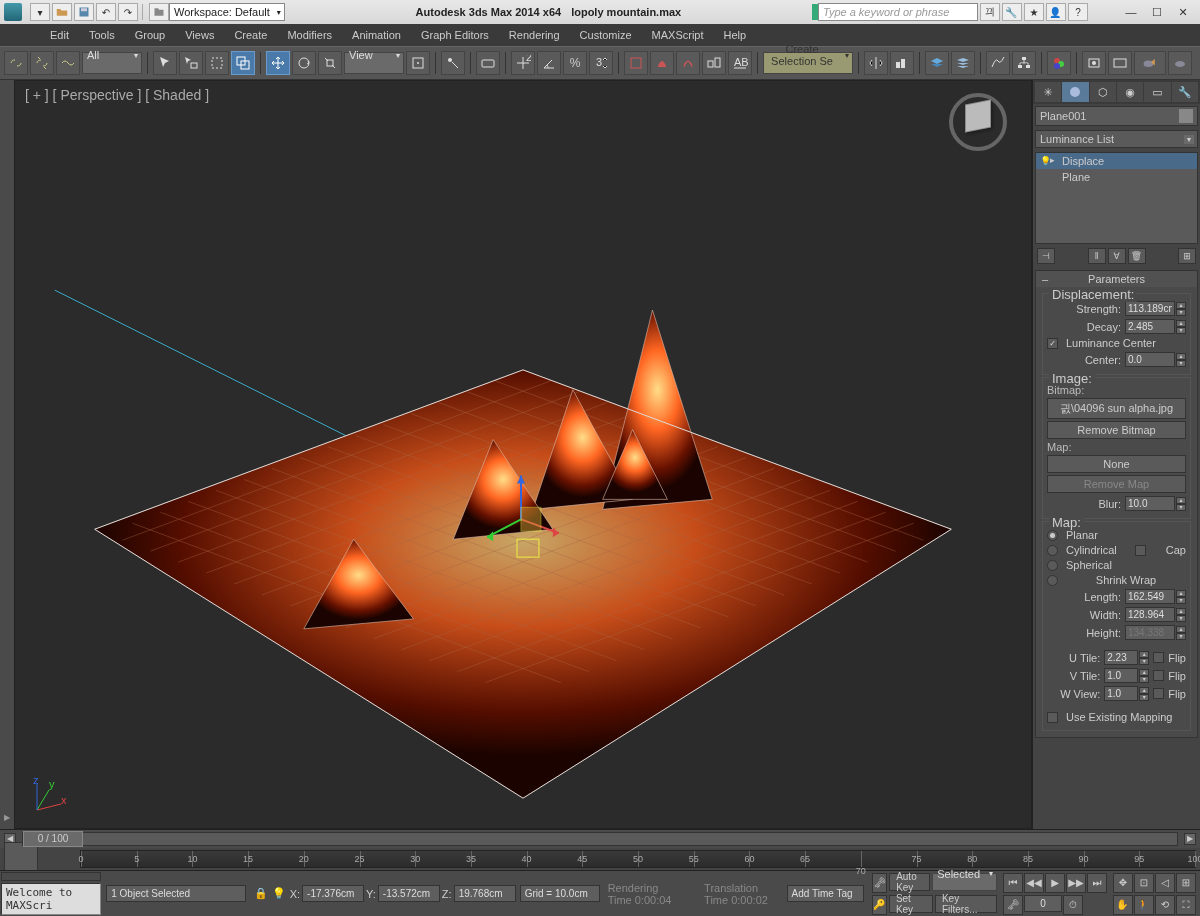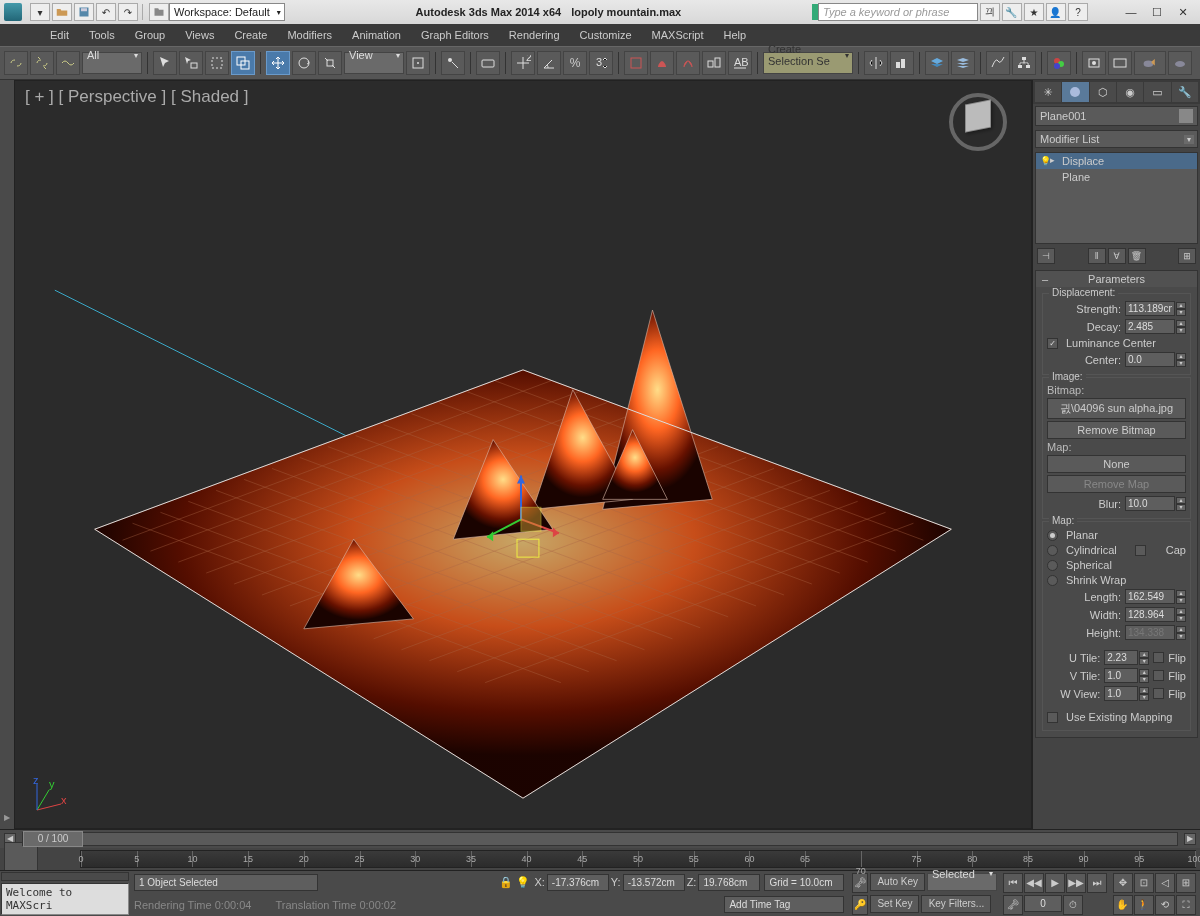--- a/index.html
+++ b/index.html
@@ -13,28 +13,28 @@
 .title-text { flex: 1; text-align: center; font-weight: bold; font-size: 12px; }
 .search-box { width: 160px; height: 18px; background: #fff; border: 1px solid #888; color: #999; font-style: italic; padding: 0 4px; display: flex; align-items: center; }
 .win-btn { width: 26px; height: 18px; display: flex; align-items: center; justify-content: center; font-size: 11px; color: #333; }
 .menubar { height: 22px; background: #3a3a3a; display: flex; align-items: center; padding: 0 40px; }
 .menubar .menu-item { padding: 3px 10px; color: #ccc; }
 .toolbar-main { height: 34px; background: #555; border-top: 1px solid #666; border-bottom: 1px solid #333; display: flex; align-items: center; padding: 0 4px; gap: 2px; }
 .tbi { width: 24px; height: 24px; background: #5a5a5a; border: 1px solid #444; display: flex; align-items: center; justify-content: center; color: #ccc; font-size: 12px; }
 .tbi.active { background: #4a7aaa; border-color: #6a9aca; }
 .tbi svg { width: 16px; height: 16px; }
 .tb-divider { width: 1px; height: 22px; background: #333; margin: 0 3px; }
-.drop { height: 22px; background: #6a6a6a; border: 1px solid #444; padding: 0 16px 16px 4px; display: flex; align-items: center; position: relative; color: #ddd; }
+.drop { height: 22px; background: #6a6a6a; border: 1px solid #444; padding: 0 16px 16px 4px; display: flex; align-items: center; position: relative; color: #ddd; text-align: center; }
 .drop::after { content: '▾'; position: absolute; right: 3px; font-size: 8px; }
 .content { flex: 1; display: flex; overflow: hidden; }
 .left-rail { width: 14px; background: #4a4a4a; display: flex; flex-direction: column; justify-content: flex-end; padding-bottom: 4px; }
 .left-rail .arrow { width: 10px; height: 10px; margin: 2px auto; color: #999; font-size: 8px; text-align: center; }
 .viewport-wrap { flex: 1; display: flex; flex-direction: column; }
 .viewport { flex: 1; background: #2b2b2b; border: 1px solid #222; position: relative; overflow: hidden; }
-.vp-label { position: absolute; top: 6px; left: 10px; color: #aaa; font-size: 17px; }
+.vp-label { position: absolute; top: 6px; left: 10px; color: #aaa; font-size: 14px; }
 .viewcube { position: absolute; top: 12px; right: 24px; width: 58px; height: 58px; }
 .viewcube .cube { width: 30px; height: 30px; background: #bbb; border: 1px solid #888; transform: rotateX(20deg) rotateY(-30deg); margin: 8px auto; box-shadow: 2px 2px 4px rgba(0,0,0,.4); }
 .viewcube .ring { position: absolute; inset: 0; border: 4px solid #666; border-radius: 50%; }
 .axis-gizmo { position: absolute; bottom: 12px; left: 16px; width: 40px; height: 40px; }
 .mesh-svg { position: absolute; inset: 0; }
 .side-panel { width: 168px; background: #444; border-left: 1px solid #222; display: flex; flex-direction: column; overflow: hidden; }
 .side-tabs { height: 24px; background: #3a3a3a; display: flex; align-items: center; gap: 1px; padding: 2px; }
 .side-tabs .stab { flex: 1; height: 20px; background: #4a4a4a; display: flex; align-items: center; justify-content: center; color: #ccc; font-size: 11px; }
 .side-tabs .stab.active { background: #5a7a9a; }
 .obj-name { height: 20px; background: #5a5a5a; border: 1px solid #333; margin: 2px; padding: 4px 4px; display: flex; align-items: center; }
@@ -57,35 +57,35 @@
 .spinner { display: flex; align-items: center; }
 .spinner input { width: 50px; height: 15px; background: #5e5e5e; border: 1px solid #333; color: #ddd; font-size: 10px; padding: 0 2px; }
 .spinner .arrows { display: flex; flex-direction: column; margin-left: 1px; }
 .spinner .arrows div { width: 10px; height: 7px; background: #666; border: 1px solid #333; font-size: 6px; line-height: 5px; text-align: center; }
 .checkbox { width: 11px; height: 11px; background: #5a5a5a; border: 1px solid #333; display: inline-flex; align-items: center; justify-content: center; font-size: 8px; color: #ddd; }
 .radio { width: 11px; height: 11px; border-radius: 50%; border: 1px solid #333; background: #5a5a5a; display: inline-flex; align-items: center; justify-content: center; }
 .radio.on::after { content: ''; width: 5px; height: 5px; background: #ccc; border-radius: 50%; }
 .wide-btn { background: #5a5a5a; border: 1px solid #333; padding: 2px 4px; text-align: center; margin: 2px 0; font-size: 11px; }
 .group-label { font-size: 11px; color: #bbb; margin: 2px 0; }
 .group-box { border: 1px solid #555; padding: 4px; margin: 2px 0; position: relative; }
-.group-box .legend { position: absolute; top: -7px; left: 6px; background: #4a4a4a; padding: 0 3px; font-size: 10px; }
+.group-box .legend { position: absolute; top: -7px; left: 6px; background: #4a4a4a; padding: 0 3px; font-size: 13px; }
 .timeline-area { background: #444; border-top: 1px solid #222; }
 .time-slider { height: 18px; display: flex; align-items: center; background: #4a4a4a; padding: 0 4px; }
 .time-slider .track { flex: 1; height: 14px; background: #5a5a5a; border: 1px solid #333; position: relative; margin: 0 6px; }
 .time-slider .thumb { position: absolute; left: 0; top: -2px; height: 16px; width: 60px; background: #6a6a6a; border: 1px solid #888; text-align: center; font-size: 10px; line-height: 14px; }
 .time-slider .endarrow { width: 12px; height: 12px; background: #666; border: 1px solid #333; font-size: 8px; text-align: center; line-height: 10px; }
 .time-ruler { height: 22px; display: flex; align-items: center; padding: 0 4px; }
 .time-ruler .ruler-track { flex: 1; height: 18px; background: linear-gradient(#3a3a3a,#2b2b2b); border: 1px solid #222; position: relative; margin-left: 40px; }
 .ruler-tick { position: absolute; top: 0; bottom: 0; width: 1px; background: #666; }
 .ruler-label { position: absolute; top: 3px; font-size: 9px; color: #aaa; transform: translateX(-50%); }
 .time-ruler .big-btn { width: 34px; height: 34px; background: #5a5a5a; border: 1px solid #333; margin-right: 2px; }
 .status-bar { display: flex; align-items: stretch; height: 46px; background: #4a4a4a; border-top: 1px solid #222; }
 .status-left { width: 130px; display: flex; flex-direction: column; }
 .status-left .script-line { flex: 1; background: #ddd; color: #333; padding: 2px 4px; font-family: monospace; font-size: 11px; border: 1px inset #888; margin: 1px; display: flex; align-items: center; }
-.status-mid { flex: 1; display: flex; flex-direction: column; }
+.status-mid { flex: 1; display: flex; flex-direction: row; }
 .status-row { flex: 1; display: flex; align-items: center; gap: 4px; padding: 0 4px; }
 .field-box { background: #5e5e5e; border: 1px solid #333; padding: 1px 4px; height: 17px; display: flex; align-items: center; color: #ddd; font-size: 10px; }
 .coord-group { display: flex; gap: 2px; align-items: center; }
 .status-right { display: flex; align-items: center; gap: 2px; padding: 0 4px; }
 .play-btn { width: 20px; height: 20px; background: #5a5a5a; border: 1px solid #333; display: flex; align-items: center; justify-content: center; font-size: 10px; color: #ccc; }
 .auto-key-btn { background: #5a5a5a; border: 1px solid #333; padding: 2px 6px; height: 18px; display: flex; align-items: center; font-size: 10px; }
 .scroll-panel { flex: 1; overflow-y: auto; overflow-x: hidden; }
 .scroll-panel::-webkit-scrollbar { width: 12px; }
 .scroll-panel::-webkit-scrollbar-track { background: #3a3a3a; }
 .scroll-panel::-webkit-scrollbar-thumb { background: #666; border: 1px solid #333; }
@@ -447,21 +447,21 @@
         </div>
       <div class="stab">⬡</div>
       <div class="stab">◉</div>
       <div class="stab">▭</div>
       <div class="stab">🔧</div>
     </div>
     <div class="obj-name">
         <span>Plane001</span>
         <div class="swatch"></div>
       </div>
-    <div class="mod-list-drop">Modifier List</div>
+    <div class="mod-list-drop">Luminance List</div>
     <div class="mod-stack">
       <div class="stack-item sel"><span class="bulb">💡</span><span class="expand">▸</span><span>Displace</span></div>
       <div class="stack-item"><span>Plane</span></div>
     </div>
     <div class="stack-btns">
       <div class="sb">⊣</div>
       <div style="flex:1"></div>
       <div class="sb">‖</div>
       <div class="sb">∀</div>
       <div class="sb">🗑</div>
@@ -541,21 +541,21 @@
                 <div style="flex:1"></div>
                 <div class="checkbox"></div>
                 <span style="margin-left:16px">Cap</span>
               </div>
           <div class="param-row">
                 <div class="radio"></div>
                 <span style="flex:1;text-align:left;margin-left:4px">Spherical</span>
               </div>
           <div class="param-row">
                 <div class="radio"></div>
-                <span style="flex:1;text-align:left;margin-left:4px">Shrink Wrap</span>
+                <span style="flex:1;text-align:center;margin-left:4px">Shrink Wrap</span>
               </div>
           <div class="param-row">
                 <span class="label">Length:</span>
                 <div class="spinner">
                   <input value="162.549" style="">
                   <div class="arrows">
                     <div>▴</div>
                     <div>▾</div>
                   </div>
                 </div>

